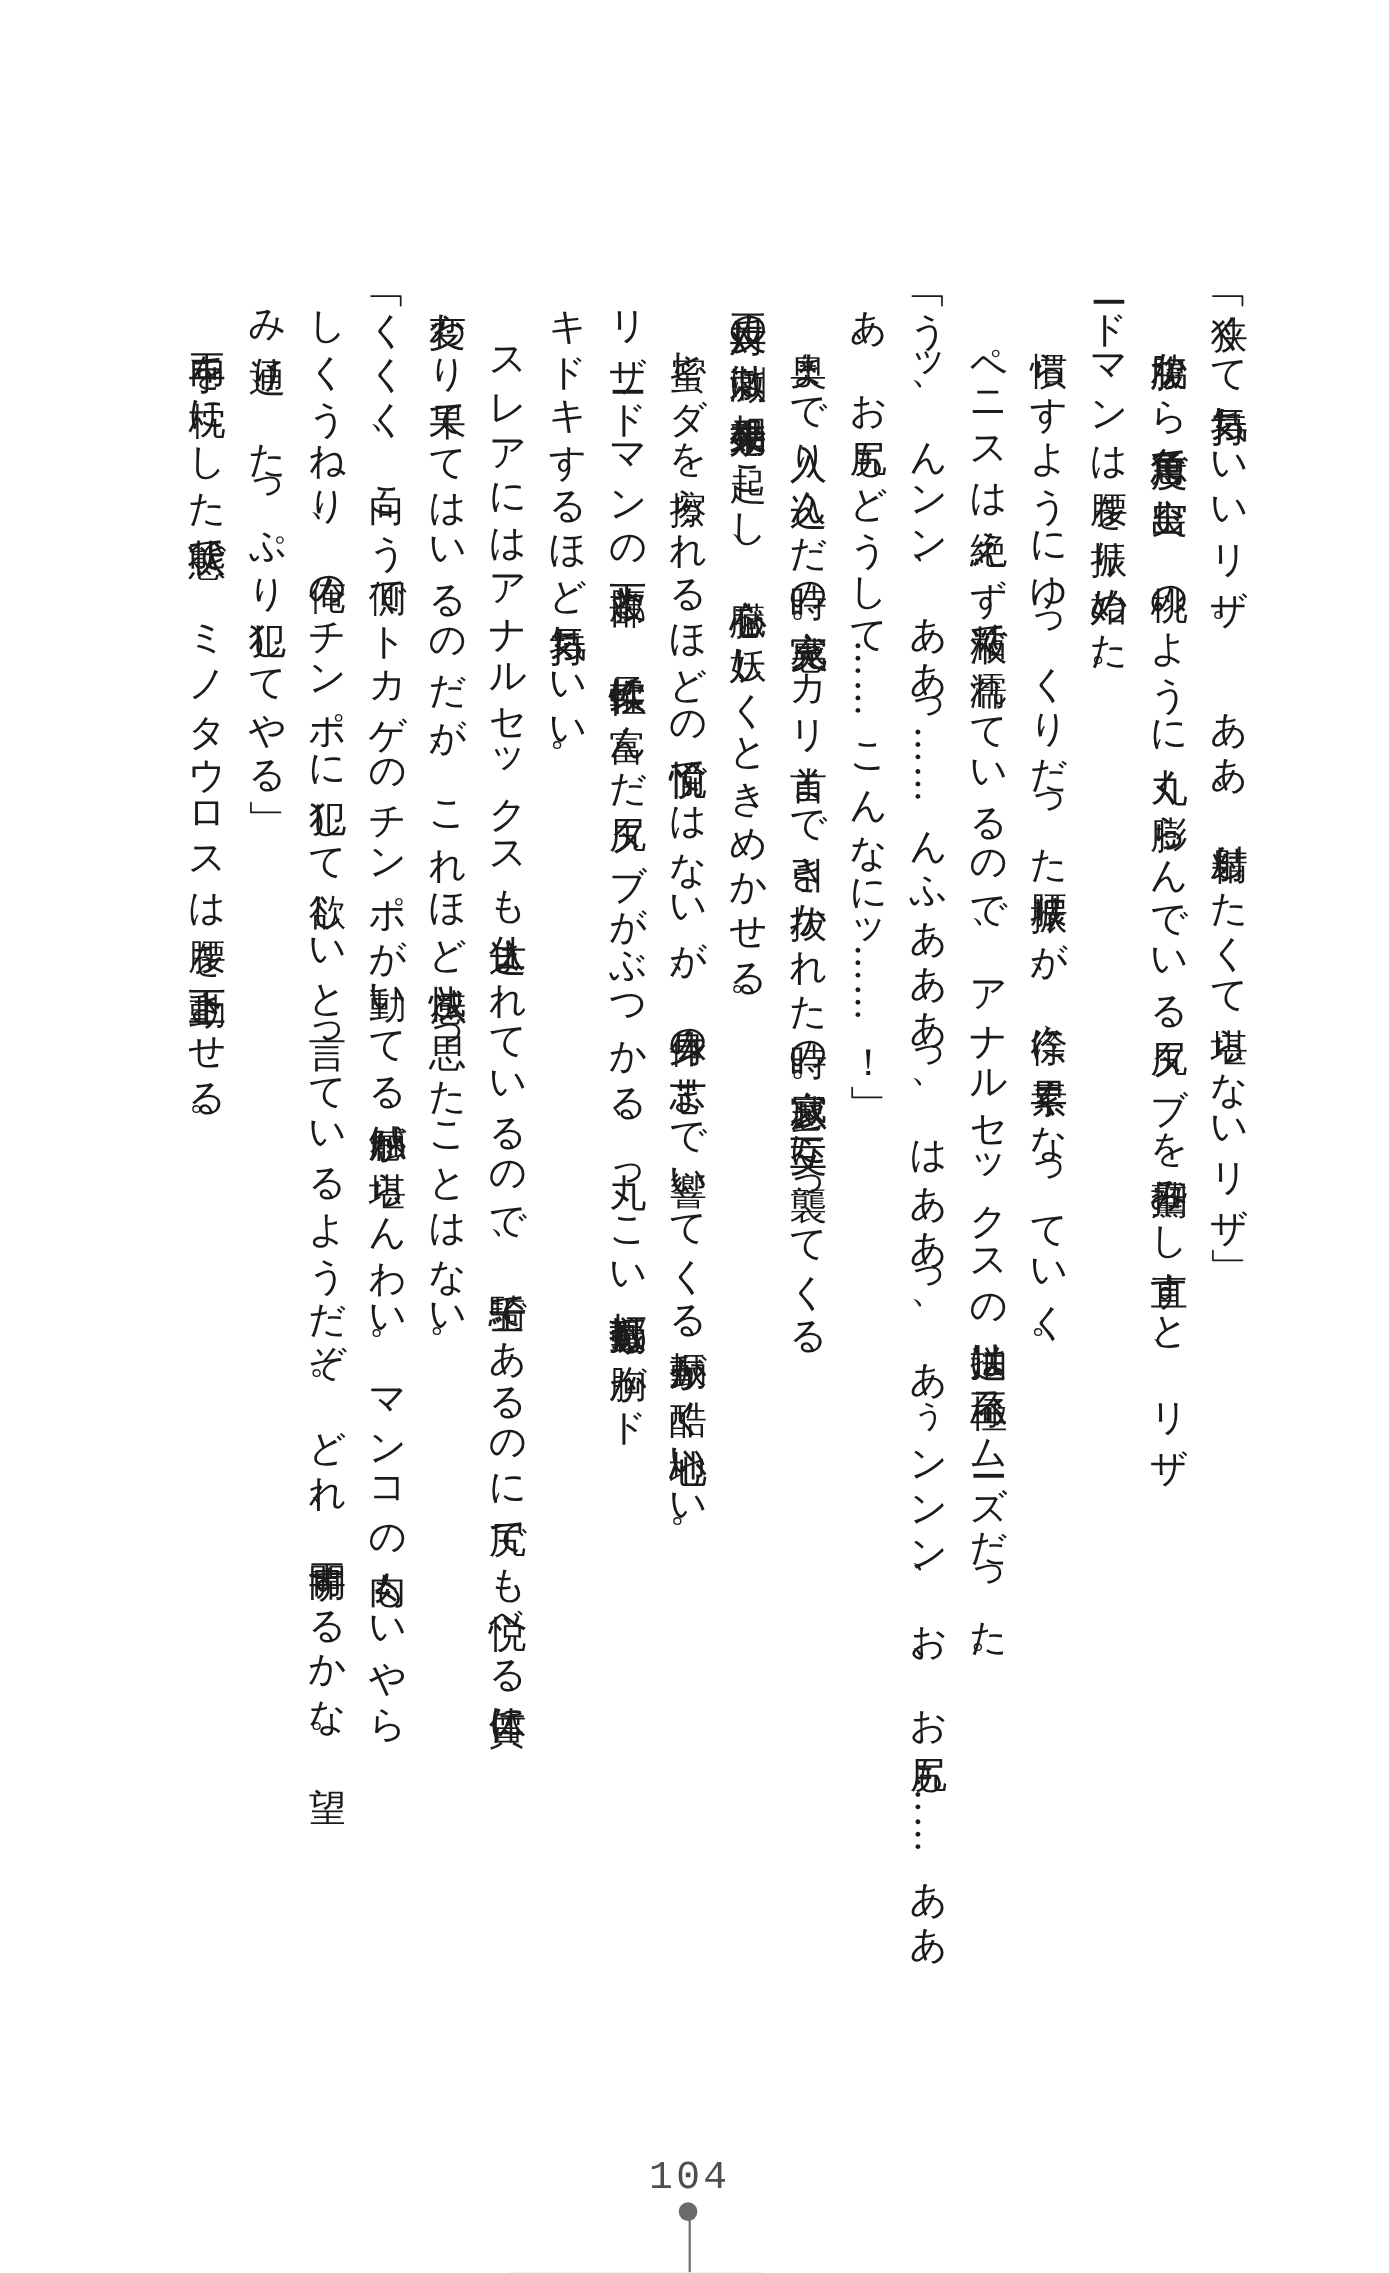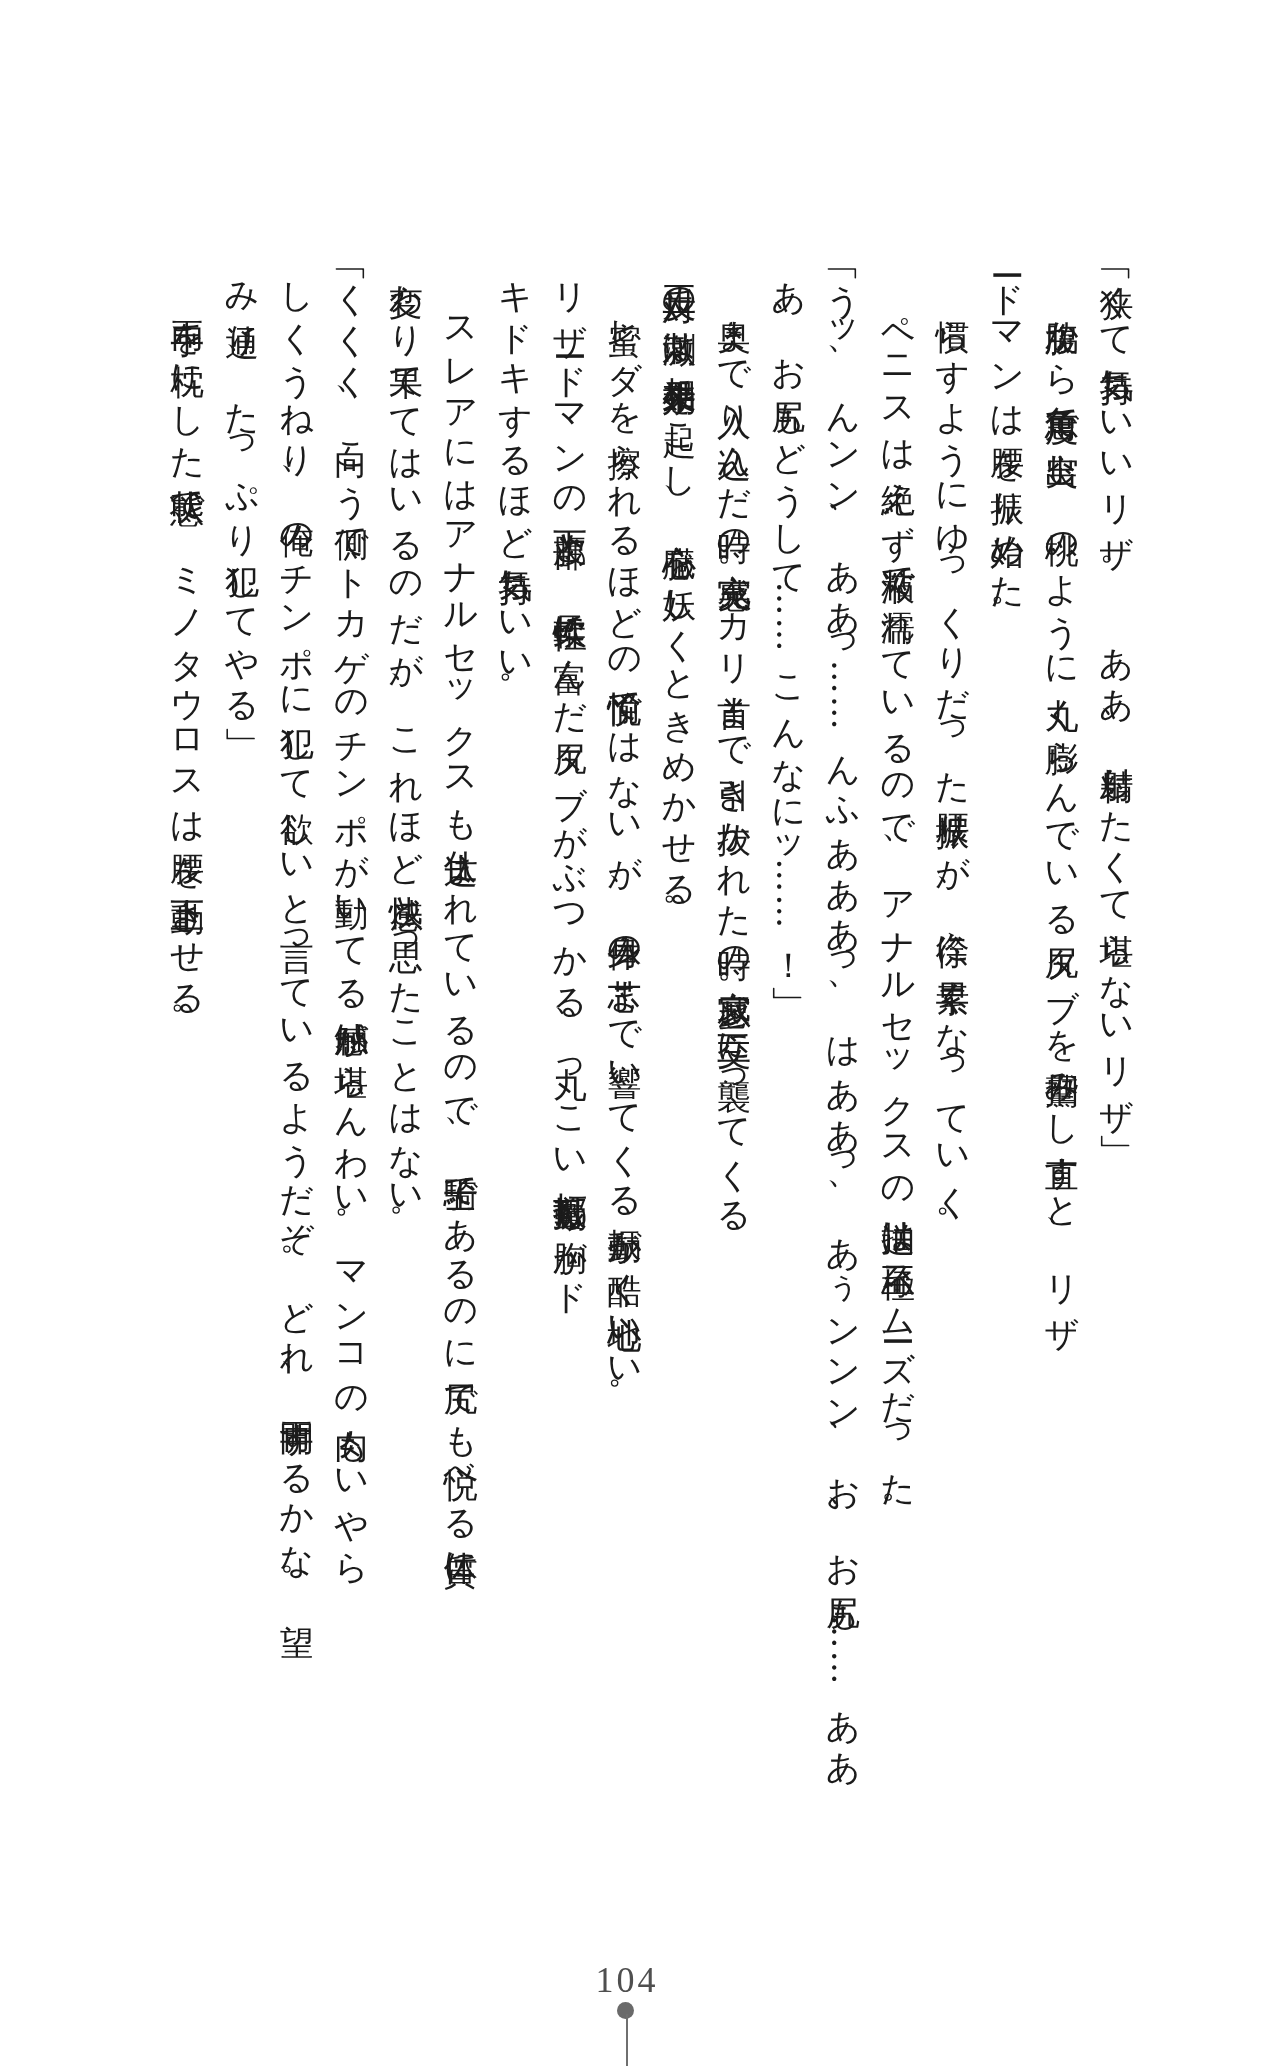--- a/index.html
+++ b/index.html
@@ -30,21 +30,21 @@
   .tcol {
     line-height: 54.65px;   
     white-space: pre;       
     overflow: visible;      
   }
   #page-number {
     position: absolute;
     top: 1962px;
     left: 627px;
     transform: translateX(-50%);
-    font-family: Liberation Serif, serif;
+    font-family: Liberation Mono, monospace;
     font-weight: 400;
     font-size: 36px;
     line-height: 1;
     letter-spacing: 3px;
     color: #4f4f4f;
   }
   #footer-dot {
     position: absolute;
     left: 617px;
     top: 2002px;

